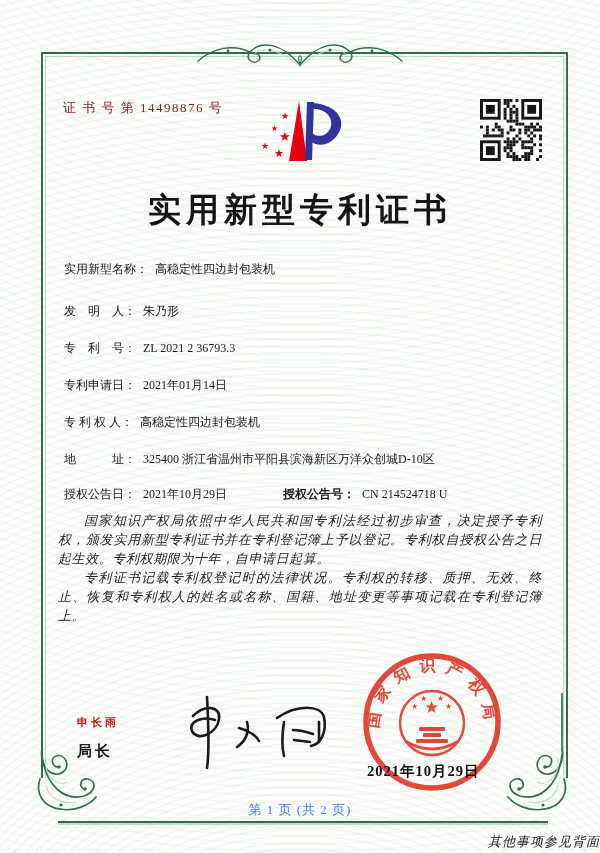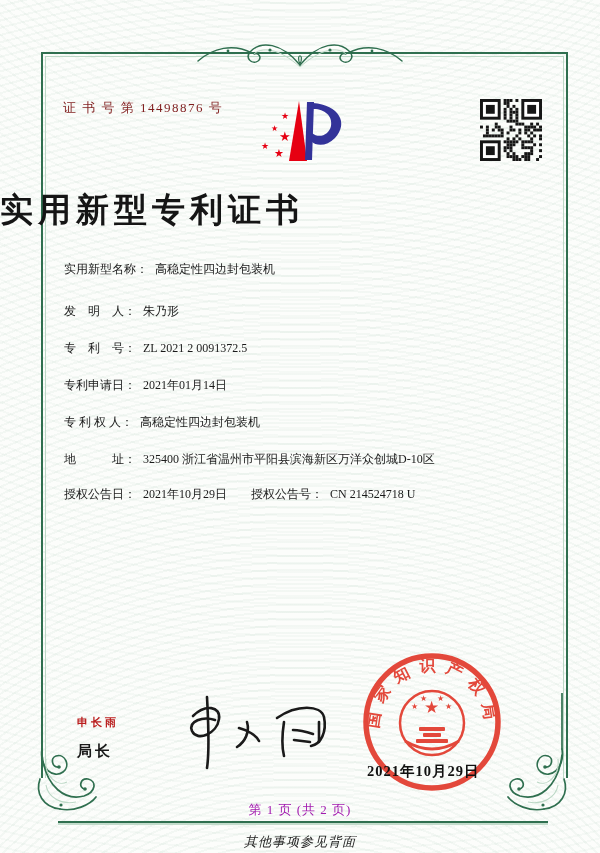--- a/index.html
+++ b/index.html
@@ -33,44 +33,44 @@
     position:absolute;left:2px;top:2px;right:2px;bottom:0;
     border-top:1px solid var(--light-green);
     border-left:1px solid var(--light-green);
     border-right:1px solid var(--light-green);
   }
   .abs{position:absolute;}
   .cert-no{left:63px;top:99px;font-size:13px;letter-spacing:1.5px;color:#7f1d1d;}
   .logo{left:257px;top:93px;width:94px;height:74px;}
   .qr{left:480px;top:99px;width:62px;height:62px;}
   .title{
-    left:0;right:0;top:188px;text-align:left;
+    left:0;right:0;top:188px;text-align:center;
     font-size:33px;font-weight:bold;letter-spacing:5px;color:#151515;
   }
   .field-row{position:absolute;left:64px;font-size:12px;white-space:nowrap;color:#1a1a1a;}
   .field-label{display:inline-block;}
   .field-value{margin-left:7px;}
-  .field-pair2{margin-left:24px;}
+  .field-pair2{margin-left:56px;font-weight:bold;}
   .paragraphs{left:58px;top:511px;width:484px;}
   .para{
     font-size:13px;line-height:19px;text-indent:2em;margin:0;
     font-style:italic;letter-spacing:.6px;color:#242424;text-align:justify;
   }
   .officer-title{left:77px;top:710px;font-size:15px;letter-spacing:3px;font-weight:bold;color:#1a1a1a;margin-top:32px;}
   .officer-name{left:77px;top:715px;font-size:11px;letter-spacing:3px;font-weight:bold;color:#b91c1c;}
   .signature{left:167px;top:692px;width:180px;height:80px;}
   .seal{left:357px;top:647px;width:150px;height:150px;opacity:.93;z-index:4;}
   .seal-date{left:367px;top:762px;font-size:14.5px;font-weight:bold;letter-spacing:1px;color:#111;z-index:5;}
-  .page-num{left:0;right:0;top:801px;text-align:center;font-size:13px;letter-spacing:1px;color:#a21caf;}
+  .page-num{left:0;right:0;top:801px;text-align:center;font-size:13px;letter-spacing:1px;color:#3b82f6;}
   .footer-rule{
     left:58px;right:52px;top:821px;height:0;
     border-top:2px solid var(--border-green);
     box-shadow:0 2px 0 rgba(188,216,198,.9);
   }
-  .back-note{left:0;right:0;top:833px;text-align:center;font-size:13px;font-style:italic;letter-spacing:1px;color:#242424;}
+  .back-note{left:0;right:0;top:833px;text-align:right;font-size:13px;font-style:italic;letter-spacing:1px;color:#242424;}
   .crest{left:195px;top:38px;width:210px;height:32px;z-index:3;}
   .flourish-left{left:34px;top:693px;width:88px;height:120px;z-index:2;}
   .flourish-right{right:30px;top:693px;width:88px;height:120px;transform:scaleX(-1);z-index:2;}
 </style>
 </head>
 <body>
 
 <div class="texture"></div>
 
 <div class="frame">
@@ -246,36 +246,38 @@
 
 <div class="abs title">实用新型专利证书</div>
 
 <div class="field-row" style="top:261px">
   <span class="field-label">实用新型名称：</span><span class="field-value">高稳定性四边封包装机</span>
 </div>
 <div class="field-row" style="top:303px">
   <span class="field-label">发　明　人：</span><span class="field-value">朱乃形</span>
 </div>
 <div class="field-row" style="top:340px">
-  <span class="field-label">专　利　号：</span><span class="field-value">ZL 2021 2 0091372.5</span>
+  <span class="field-label">专　利　号：</span><span class="field-value">ZL 2021 2 36793.3</span>
 </div>
 <div class="field-row" style="top:377px">
   <span class="field-label">专利申请日：</span><span class="field-value">2021年01月14日</span>
 </div>
 <div class="field-row" style="top:414px">
   <span class="field-label">专 利 权 人：</span><span class="field-value">高稳定性四边封包装机</span>
 </div>
 <div class="field-row" style="top:451px">
   <span class="field-label">地　　　址：</span><span class="field-value">325400 浙江省温州市平阳县滨海新区万洋众创城D-10区</span>
 </div>
 <div class="field-row" style="top:486px">
   <span class="field-label">授权公告日：</span><span class="field-value">2021年10月29日</span><span class="field-label field-pair2">授权公告号：</span><span class="field-value">CN 214524718 U</span>
 </div>
 
 <div class="abs paragraphs">
+  <p class="para">国家知识产权局依照中华人民共和国专利法经过初步审查，决定授予专利权，颁发实用新型专利证书并在专利登记簿上予以登记。专利权自授权公告之日起生效。专利权期限为十年，自申请日起算。</p>
+  <p class="para">专利证书记载专利权登记时的法律状况。专利权的转移、质押、无效、终止、恢复和专利权人的姓名或名称、国籍、地址变更等事项记载在专利登记簿上。</p>
 </div>
 
 <div class="abs officer-title">局长</div>
 <div class="abs officer-name">申长雨</div>
 
 <svg class="abs signature" viewBox="0 0 180 80">
   <g fill="none" stroke="#1a1a1a" stroke-width="2.6" stroke-linecap="round">
     <path d="M26,24 C38,12 54,14 52,27 C50,42 30,50 25,39 C21,29 36,24 48,28"></path>
     <path d="M40,5 C41,26 43,56 40,76"></path>
     <path d="M80,30 C83,40 78,50 70,55"></path>

